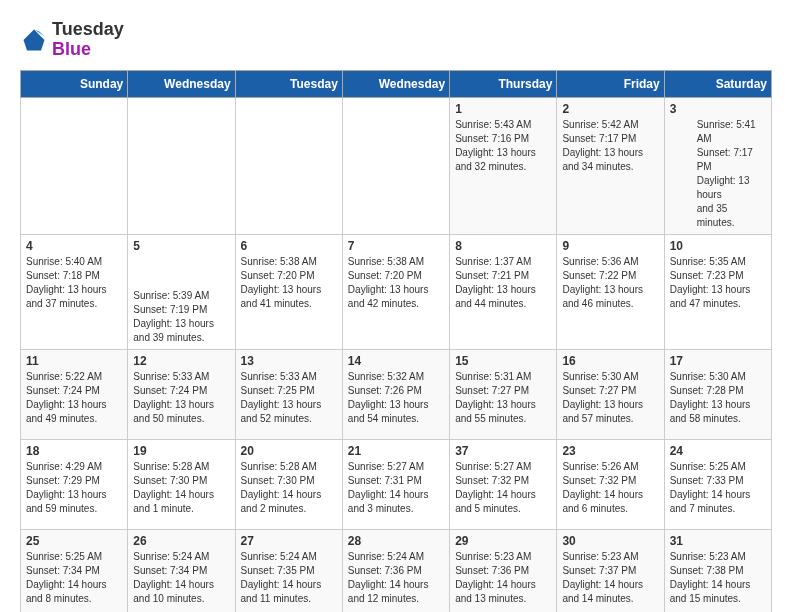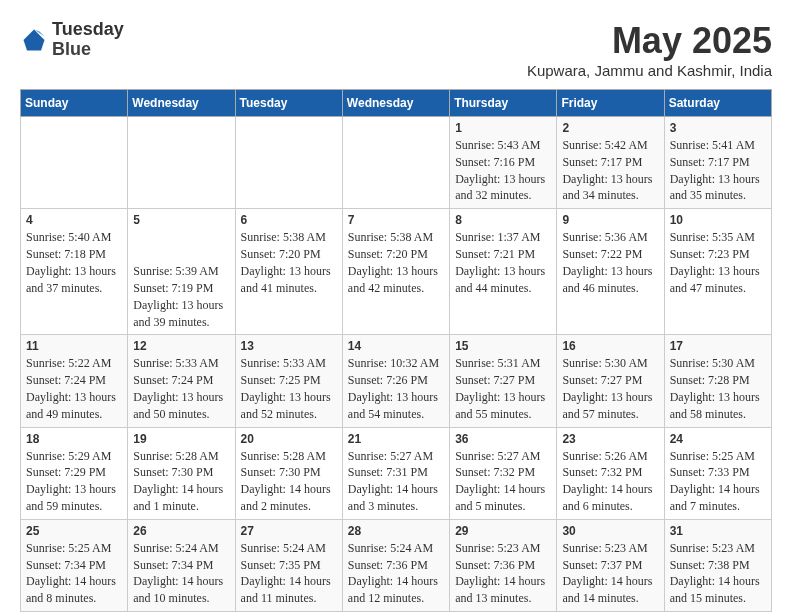--- a/index.html
+++ b/index.html
@@ -26,21 +26,21 @@
       line-height: 1.1;
     }
     .logo-general {
       font-size: 18px;
       font-weight: bold;
       color: #333;
     }
     .logo-blue {
       font-size: 18px;
       font-weight: bold;
-      color: #404040;
+      color: #a21caf;
     }
     .logo-icon {
       width: 28px;
       height: 28px;
       margin-right: 4px;
     }
     .title-block {
       text-align: right;
     }
     .month-title {
@@ -56,21 +56,21 @@
       width: 100%;
       border-collapse: collapse;
       table-layout: fixed;
     }
     thead tr th {
       background-color: #1a5fa8;
       color: #fff;
       font-size: 12px;
       font-weight: bold;
       padding: 6px 4px;
-      text-align: left;
+      text-align: right;
       border: 1px solid #aaa;
     }
     tbody tr td {
       vertical-align: top;
       border: 1px solid #ccc;
       padding: 4px 5px;
       font-size: 10px;
       color: #333;
       height: 90px;
       background: #fff;
@@ -78,46 +78,41 @@
     tbody tr:nth-child(odd) td {
       background-color: #f9f9f9;
     }
     .day-number {
       font-weight: bold;
       font-size: 12px;
       display: block;
       margin-bottom: 2px;
     }
     .day-info {
-      font-size: 12px;
+      font-size: 10px;
       line-height: 1.4;
       color: #333;
-      font-family: Liberation Serif, serif;
     }
     .empty-cell {
       background: #fff !important;
     }
   </style>
 </head>
 <body>
 
 <div class="header">
   <div class="logo">
     <svg class="logo-icon" viewBox="0 0 40 40">
       <polygon points="20,5 35,20 30,35 10,35 5,20" fill="#1a5fa8"></polygon>
       <polygon points="20,5 35,15 28,8" fill="#5ba3d9"></polygon>
     </svg>
     <div class="logo-text">
       <span class="logo-general">Tuesday</span>
       <span class="logo-blue">Blue</span>
     </div>
-  </div>
-  <div class="title-block">
-    <div class="month-title">May 2025</div>
-    <div class="location">Kupwara, Jammu and Kashmir, India</div>
   </div>
 </div>
 
 <table>
   <thead>
     <tr>
       <th>Sunday</th>
       <th>Wednesday</th>
       <th>Tuesday</th>
       <th>Wednesday</th>
@@ -141,21 +136,21 @@
         </td>
         <td>
           <span class="day-number">2</span>
           <div class="day-info" style="white-space: pre-line;">Sunrise: 5:42 AM
 Sunset: 7:17 PM
 Daylight: 13 hours
 and 34 minutes.</div>
         </td>
         <td>
           <span class="day-number">3</span>
-          <div class="day-info" style="white-space: pre-line;">Sunrise: 5:41 AM
+          <div class="day-info" style="white-space: pre-line; margin-left: 27px;">Sunrise: 5:41 AM
 Sunset: 7:17 PM
 Daylight: 13 hours
 and 35 minutes.</div>
         </td>
       </tr>
       <tr>
         <td>
           <span class="day-number">4</span>
           <div class="day-info" style="white-space: pre-line;">Sunrise: 5:40 AM
 Sunset: 7:18 PM
@@ -222,21 +217,21 @@
         </td>
         <td>
           <span class="day-number">13</span>
           <div class="day-info" style="white-space: pre-line;">Sunrise: 5:33 AM
 Sunset: 7:25 PM
 Daylight: 13 hours
 and 52 minutes.</div>
         </td>
         <td>
           <span class="day-number">14</span>
-          <div class="day-info" style="white-space: pre-line;">Sunrise: 10:32 AM
+          <div class="day-info" style="white-space: pre-line;">Sunrise: 5:32 AM
 Sunset: 7:26 PM
 Daylight: 13 hours
 and 54 minutes.</div>
         </td>
         <td>
           <span class="day-number">15</span>
           <div class="day-info" style="white-space: pre-line;">Sunrise: 5:31 AM
 Sunset: 7:27 PM
 Daylight: 13 hours
 and 55 minutes.</div>
@@ -252,21 +247,21 @@
           <span class="day-number">17</span>
           <div class="day-info" style="white-space: pre-line;">Sunrise: 5:30 AM
 Sunset: 7:28 PM
 Daylight: 13 hours
 and 58 minutes.</div>
         </td>
       </tr>
       <tr>
         <td>
           <span class="day-number">18</span>
-          <div class="day-info" style="white-space: pre-line;">Sunrise: 5:29 AM
+          <div class="day-info" style="white-space: pre-line;">Sunrise: 4:29 AM
 Sunset: 7:29 PM
 Daylight: 13 hours
 and 59 minutes.</div>
         </td>
         <td>
           <span class="day-number">19</span>
           <div class="day-info" style="white-space: pre-line;">Sunrise: 5:28 AM
 Sunset: 7:30 PM
 Daylight: 14 hours
 and 1 minute.</div>
@@ -279,21 +274,21 @@
 and 2 minutes.</div>
         </td>
         <td>
           <span class="day-number">21</span>
           <div class="day-info" style="white-space: pre-line;">Sunrise: 5:27 AM
 Sunset: 7:31 PM
 Daylight: 14 hours
 and 3 minutes.</div>
         </td>
         <td>
-          <span class="day-number">36</span>
+          <span class="day-number">37</span>
           <div class="day-info" style="white-space: pre-line;">Sunrise: 5:27 AM
 Sunset: 7:32 PM
 Daylight: 14 hours
 and 5 minutes.</div>
         </td>
         <td>
           <span class="day-number">23</span>
           <div class="day-info" style="white-space: pre-line;">Sunrise: 5:26 AM
 Sunset: 7:32 PM
 Daylight: 14 hours

